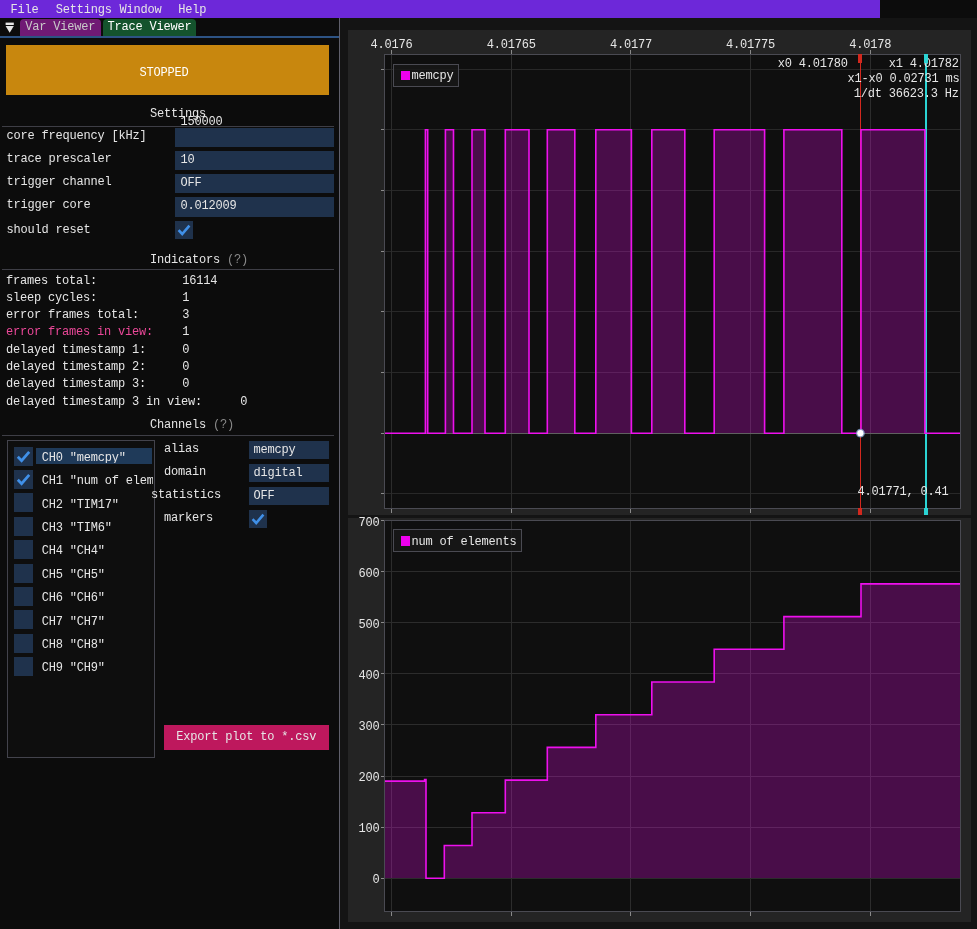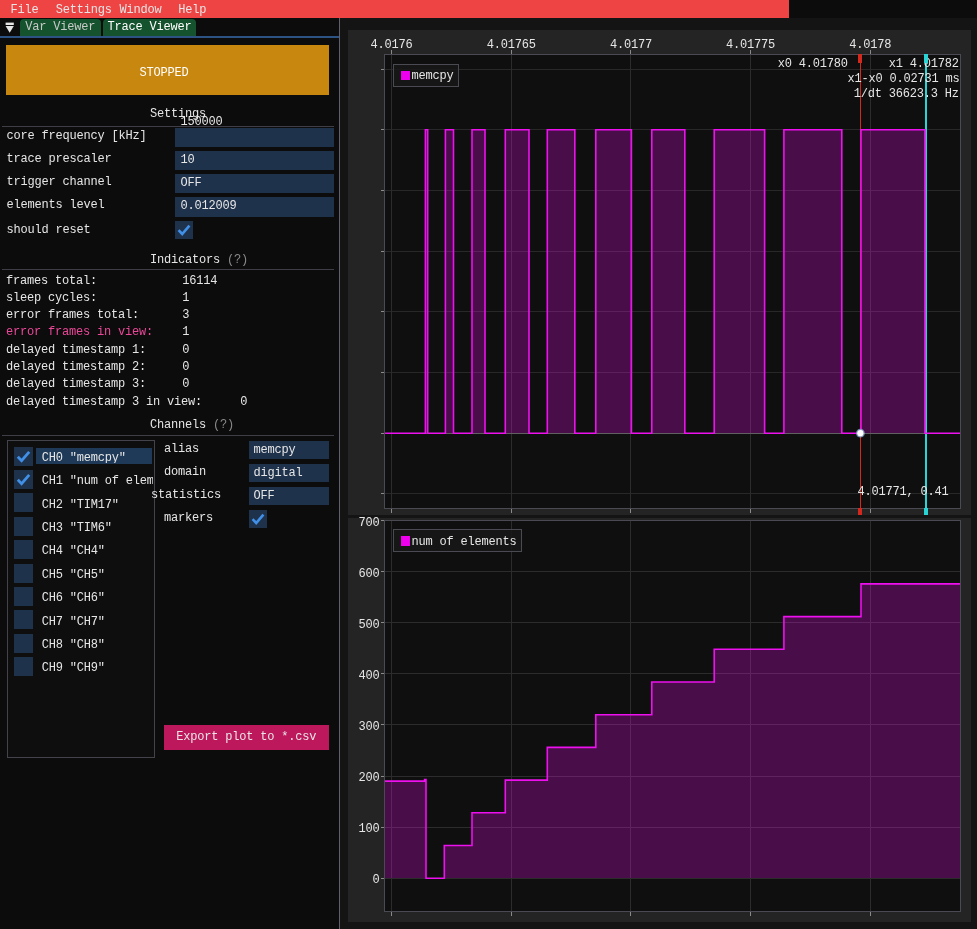--- a/index.html
+++ b/index.html
@@ -1,16 +1,16 @@
 <!DOCTYPE html>
 <html><head><meta charset="utf-8"><style>
 *{margin:0;padding:0;box-sizing:border-box}
 html,body{width:977px;height:929px;background:#0c0c0c;overflow:hidden;position:relative;
 font-family:"Liberation Mono",monospace;font-size:12px;letter-spacing:-0.2px;color:#e6e6e6;-webkit-font-smoothing:antialiased;transform:translateZ(0);will-change:transform}
-.menubar{position:absolute;left:0;top:0;width:789px;height:18px;background:#ef4444}
+.menubar{position:absolute;left:0;top:0;width:880px;height:18px;background:#6d28d9}
 .menubar span{position:absolute;top:2.5px}
 .tab{position:absolute;top:19.4px;height:16.8px;border-radius:4px 4px 0 0;text-align:center;line-height:17px}
 .stop{position:absolute;left:6.3px;top:45.2px;width:322.5px;height:49.8px;background:#c8870e;
 color:#fff;text-align:center;line-height:49.8px;padding-top:4.3px;padding-right:7px}
 .lbl{position:absolute;white-space:pre;line-height:11px}
 .dim{color:#8a8a8a}
 .red{color:#ec4899}
 .sepline{position:absolute;left:2px;width:332px;height:1px;background:#3e3e46}
 .fld{position:absolute;background:#1f324c}
 .ft{position:absolute;white-space:pre}
@@ -19,39 +19,39 @@
 text-align:center;line-height:25.3px}
 svg text{font-family:"Liberation Mono",monospace;font-size:12px;letter-spacing:-0.2px}
 </style></head><body>
 <div class="menubar">
     <span style="left:10.6px">File</span>
     <span style="left:55.8px">Settings</span>
     <span style="left:119.6px">Window</span>
     <span style="left:178.2px">Help</span>
   </div>
 <div style="position:absolute;left:0;top:36.2px;width:340px;height:1.6px;background:#2d5384"></div>
-<div class="tab" style="left:20px;width:80.5px;background:#14532d;color:#c9c9c9">Var Viewer</div>
+<div class="tab" style="left:20px;width:80.5px;background:#701a75;color:#c9c9c9">Var Viewer</div>
 <div class="tab" style="left:103px;width:93px;background:#14532d;color:#fff">Trace Viewer</div>
 <svg width="16" height="16" viewBox="0 0 16 16" style="position:absolute;left:2px;top:19px">
     <rect x="3.6" y="3.6" width="8.2" height="2.4" fill="#e6e6e6"></rect>
     <path d="M3.6 6.9 L11.8 6.9 L7.7 13.7 Z" fill="#e6e6e6"></path>
   </svg>
 <div class="stop">STOPPED</div>
 <div class="lbl" style="left:150px;top:109px">Settings</div>
 <div class="sepline" style="top:126px"></div>
 <div class="lbl" style="left:6.4px;top:130.7px">core frequency [kHz]</div>
 <div class="fld" style="left:175px;top:127.5px;width:159px;height:19.5px"></div>
 <div class="ft" style="left:180.5px;top:113px;height:27px;line-height:19.5px">150000</div>
 <div class="lbl" style="left:6.4px;top:153.89999999999998px">trace prescaler</div>
 <div class="fld" style="left:175px;top:150.7px;width:159px;height:19.5px"></div>
 <div class="ft" style="left:180.5px;top:150.7px;height:19.5px;line-height:19.5px">10</div>
 <div class="lbl" style="left:6.4px;top:177.09999999999997px">trigger channel</div>
 <div class="fld" style="left:175px;top:173.89999999999998px;width:159px;height:19.5px"></div>
 <div class="ft" style="left:180.5px;top:173.89999999999998px;height:19.5px;line-height:19.5px">OFF</div>
-<div class="lbl" style="left:6.4px;top:200.29999999999995px">elements level</div>
+<div class="lbl" style="left:6.4px;top:200.29999999999995px">trigger core</div>
 <div class="fld" style="left:175px;top:197.09999999999997px;width:159px;height:19.5px"></div>
 <div class="ft" style="left:180.5px;top:197.09999999999997px;height:19.5px;line-height:19.5px">0.012009</div>
 <div class="lbl" style="left:6.4px;top:224.6px">should reset</div>
 <div class="cb" style="left:175px;top:221.4px;width:18px;height:18px">
     <svg width="18" height="18" viewBox="0 0 18 18" style="position:absolute;left:0;top:0">
       <path d="M3.6 9.2 L7.2 13 L14.4 4.6" stroke="#4090e8" stroke-width="2.6" fill="none"></path>
     </svg>
   </div>
 <div class="lbl" style="left:150px;top:255px">Indicators <span class="dim">(?)</span></div>
 <div class="sepline" style="top:269px"></div>

